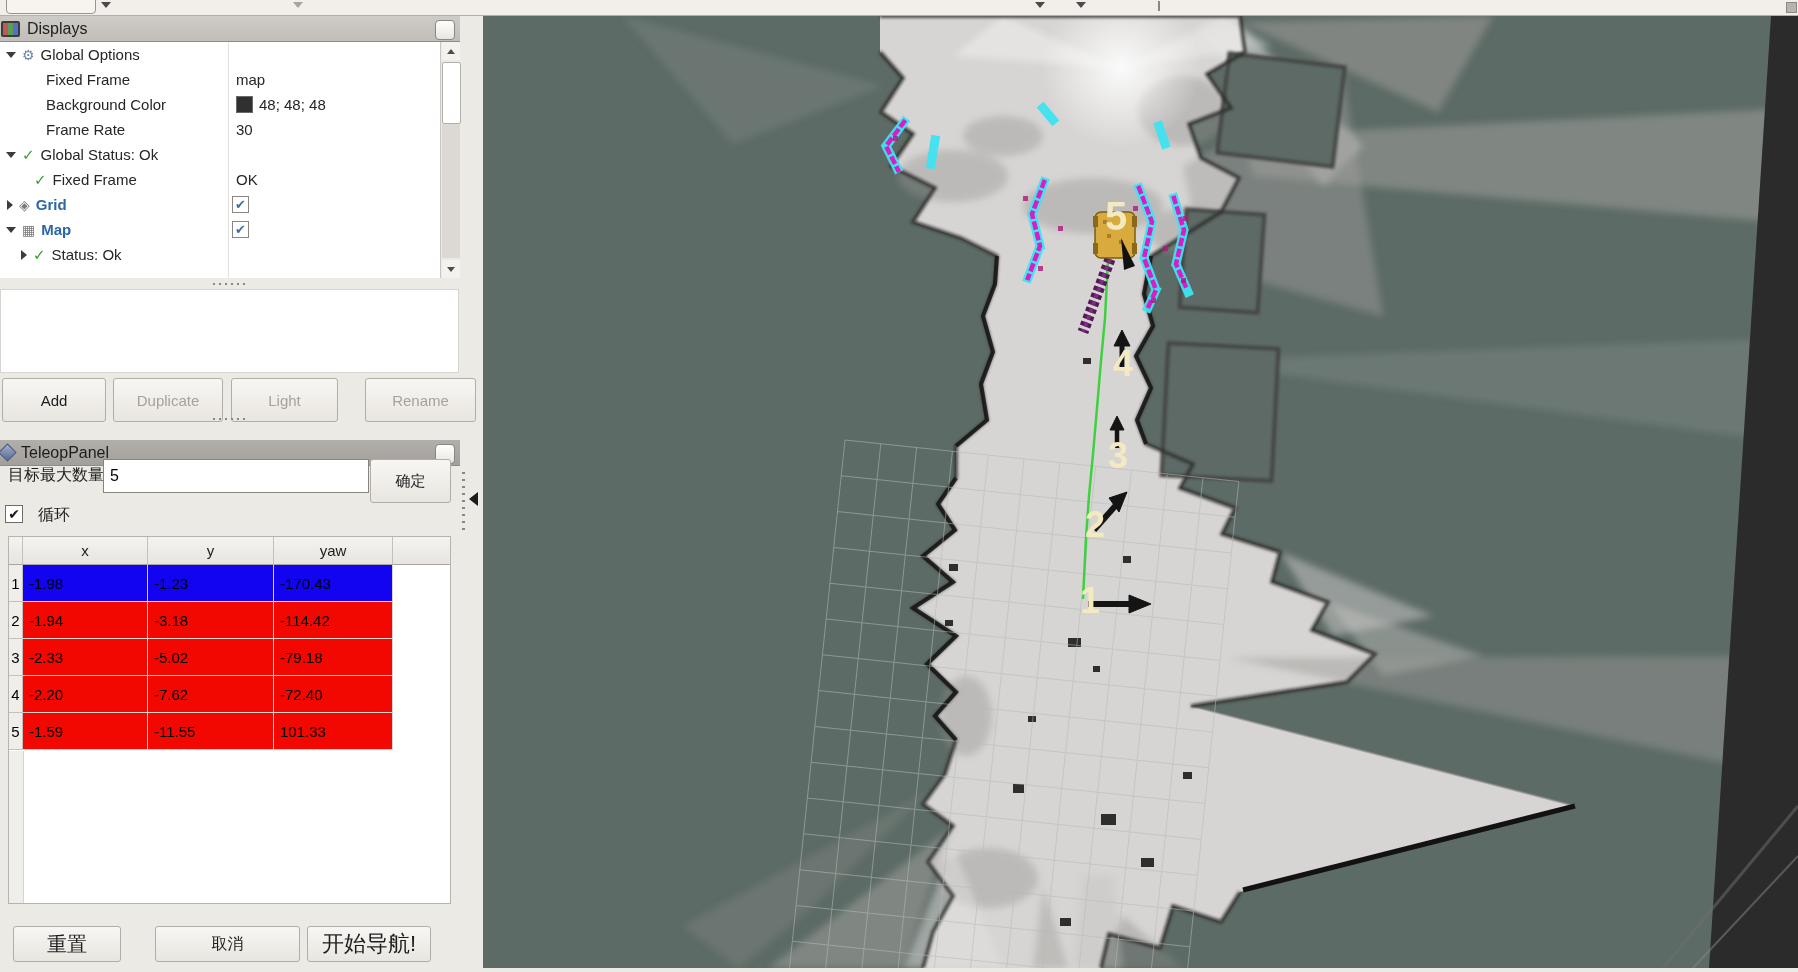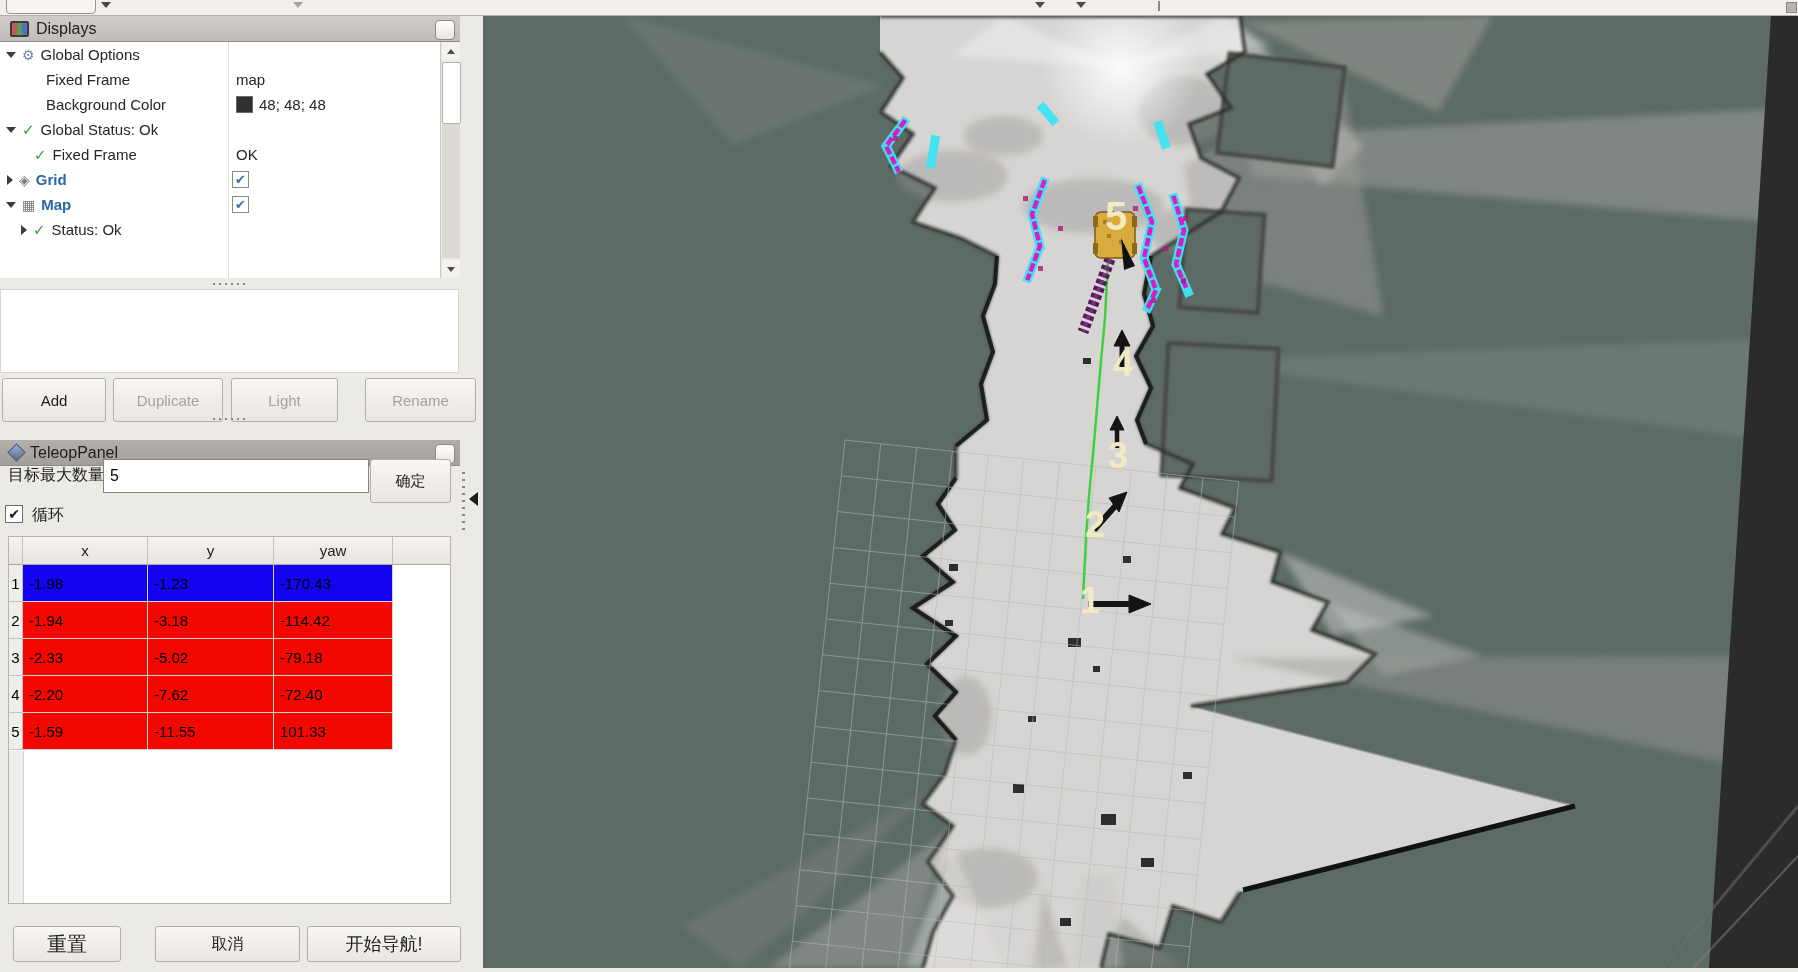--- a/index.html
+++ b/index.html
@@ -12,21 +12,21 @@
   .abs{position:absolute;}
 
   
   #toolbar{left:0;top:0;width:1798px;height:15px;background:#f2efea;border-bottom:1px solid #b3b0ab;}
   .tb-btn{left:6px;top:-6px;width:88px;height:18px;border:1px solid #97948f;border-radius:4px;background:#f7f4f0;}
   .tb-caret{width:0;height:0;border-left:5px solid transparent;border-right:5px solid transparent;border-top:6px solid #4a4a48;}
   .tb-vline{width:2px;height:10px;background:#8a8884;}
 
   
   .titlebar{width:460px;height:26px;display:flex;align-items:center;gap:7px;
-    padding-left:10px;box-sizing:border-box;color:#1d1d1d;font-size:16px;
+    padding-left:1px;box-sizing:border-box;color:#1d1d1d;font-size:16px;
     border-bottom:1px solid #8f8c87;}
   #displays-titlebar{left:0;top:16px;background:linear-gradient(#cfccc7,#c1beb9);}
   #teleop-titlebar{left:0;top:424px;background:linear-gradient(#b2afaa,#a3a09b);margin-top:16px;}
   .float-btn{position:absolute;right:5px;top:4px;width:18px;height:18px;border:1px solid #8a8782;
     border-radius:4px;background:linear-gradient(#ffffff,#e8e5e0);}
   .icon-monitor{width:15px;height:12px;border:2px solid #3c3c3a;border-radius:2px;background:
     linear-gradient(90deg,#c05858 33%,#58a058 33% 66%,#5870c0 66%);}
   .icon-diamond{width:11px;height:11px;background:linear-gradient(135deg,#9fb0cf,#5a6a92);
     transform:rotate(45deg);border:1px solid #47567c;}
 
@@ -70,21 +70,21 @@
     display:flex;align-items:center;justify-content:center;}
   .qbtn.disabled{color:#a5a29c;}
 
   
   #max-label{left:8px;top:465px;font-size:16px;color:#1c1c1c;}
   #max-input{left:103px;top:459px;width:256px;height:30px;border:1px solid #878480;background:#fff;
     font-size:16px;padding-left:6px;font-family:inherit;box-sizing:content-box;}
   #loop-cb{left:5px;top:505px;width:16px;height:16px;background:#fff;border:1px solid #6f6c68;
     font-size:14px;line-height:16px;text-align:center;color:#161616;}
   #loop-cb::after{content:"✔";}
-  #loop-label{left:32px;top:505px;font-size:16px;color:#1c1c1c;}
+  #loop-label{left:38px;top:505px;font-size:16px;color:#1c1c1c;}
 
   
   #wp-table{left:8px;top:536px;width:443px;height:368px;background:#fff;border:1px solid #b7b4af;box-sizing:border-box;}
   .trow{display:flex;}
   .hcell{height:28px;box-sizing:border-box;background:linear-gradient(#f5f3f0,#e8e5e0);
     border-right:1px solid #c4c1bc;border-bottom:1px solid #a9a6a1;
     font-size:15px;color:#1d1d1d;display:flex;align-items:center;justify-content:center;}
   .ncell{width:14px;height:37px;box-sizing:border-box;background:#f0eeeb;border-right:1px solid #c4c1bc;
     border-bottom:1px solid #c4c1bc;font-size:15px;display:flex;align-items:center;justify-content:center;}
   .dcell{height:37px;box-sizing:border-box;border-right:1px solid #d8d5d0;border-bottom:1px solid #d8d5d0;
@@ -135,20 +135,25 @@
     <span class="tw" style="width:46px;"></span>
     <span class="t-label">Fixed Frame</span>
     <span class="t-value">map</span>
   </div>
   <div class="tree-row">
     <span class="tw" style="width:46px;"></span>
     <span class="t-label">Background Color</span>
     <span class="t-value"><span class="swatch"></span><span>48; 48; 48</span></span>
   </div>
   <div class="tree-row">
+    <span class="tw" style="width:46px;"></span>
+    <span class="t-label">Frame Rate</span>
+    <span class="t-value">30</span>
+  </div>
+  <div class="tree-row">
     <span class="tw arr-down"></span>
     <span class="check-green">✓</span>
     <span class="t-label">Global Status: Ok</span>
   </div>
   <div class="tree-row">
     <span class="tw" style="width:28px;"></span>
     <span class="check-green">✓</span>
     <span class="t-label">Fixed Frame</span>
     <span class="t-value">OK</span>
   </div>
@@ -241,21 +246,21 @@
     <div class="ncell">5</div>
     <div class="dcell w-x">-1.59</div>
     <div class="dcell w-y">-11.55</div>
     <div class="dcell w-yaw">101.33</div>
   </div>
   <div id="num-strip"></div>
 </div>
 
 <div class="qbtn abs" style="left:13px;top:926px;width:108px;height:36px;font-size:20px;">重置</div>
 <div class="qbtn abs" style="left:155px;top:926px;width:145px;height:36px;font-size:16px;">取消</div>
-<div class="qbtn abs" style="left:307px;top:926px;width:154px;height:36px;font-size:18px;">开始导航!</div>
+<div class="qbtn abs" style="left:307px;top:926px;width:124px;height:36px;font-size:22px;">开始导航!</div>
 
 <div id="collapse-handle" class="abs"></div>
 <div id="collapse-arrow" class="abs"></div>
 
 <div id="viewport" class="abs">
 <svg width="1315" height="952" viewBox="0 0 1315 952" xmlns="http://www.w3.org/2000/svg">
   <defs>
     <filter id="b1" x="-20%" y="-20%" width="140%" height="140%">
           <feGaussianBlur stdDeviation="1.6"></feGaussianBlur>
         </filter>

